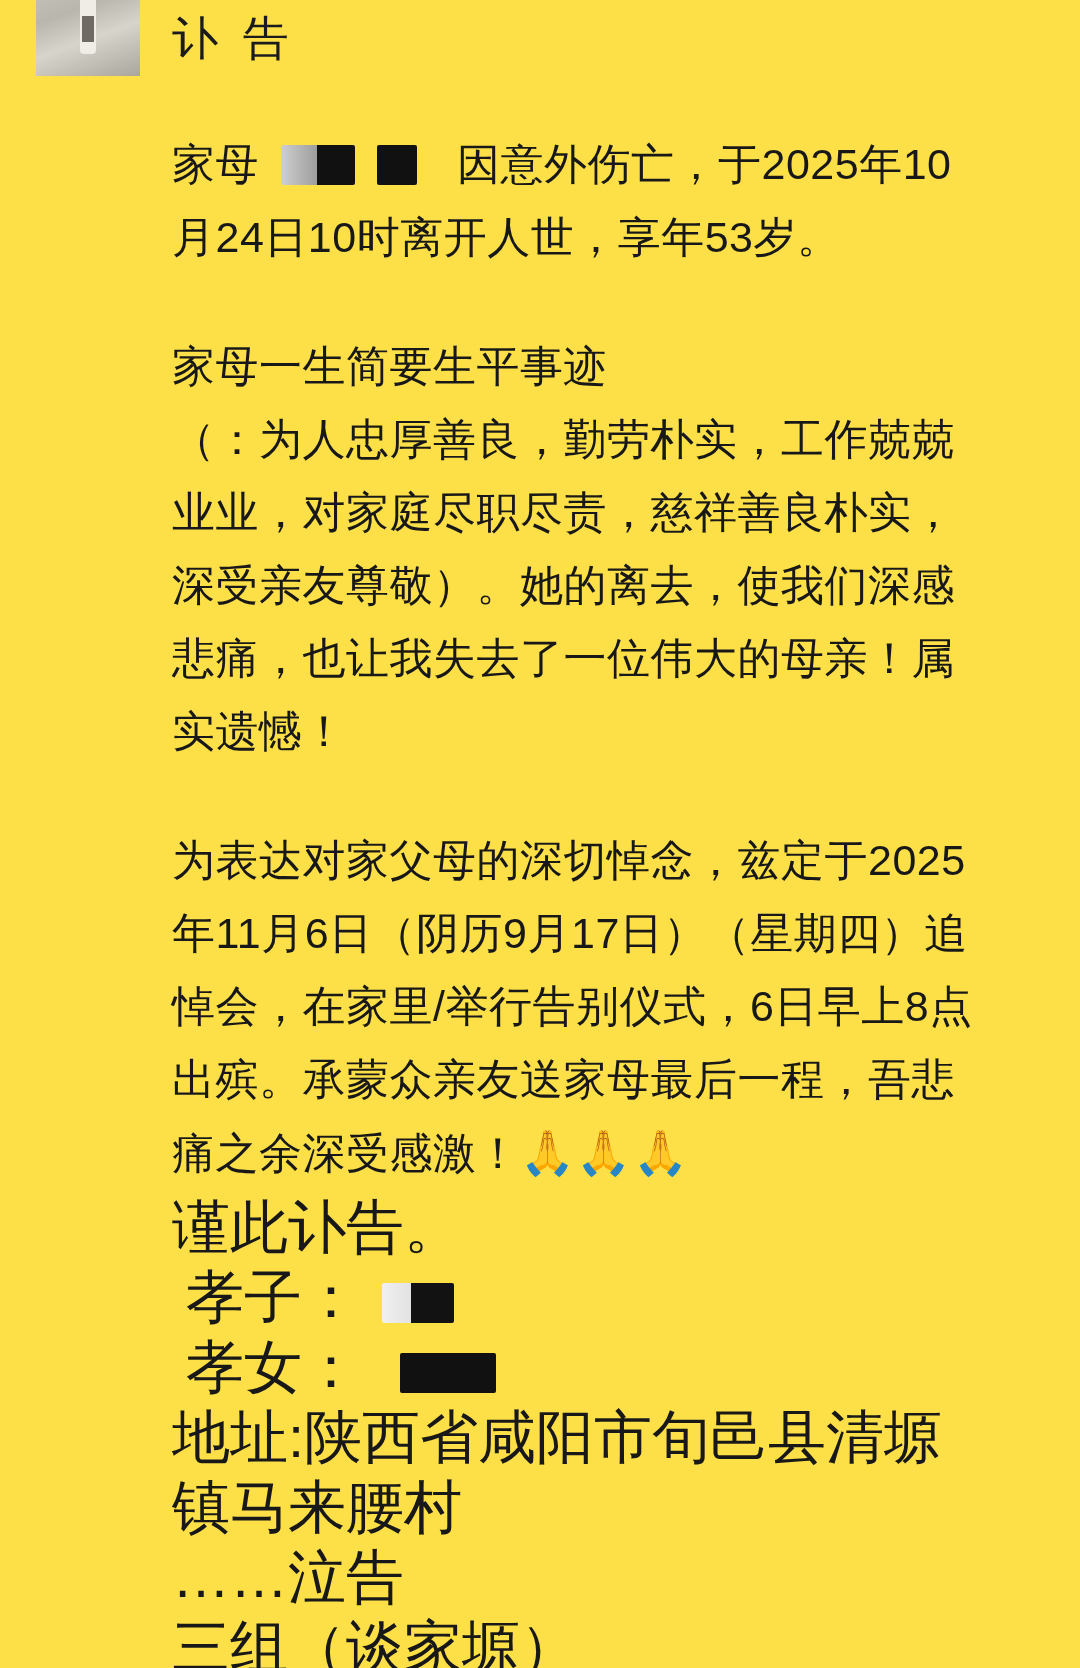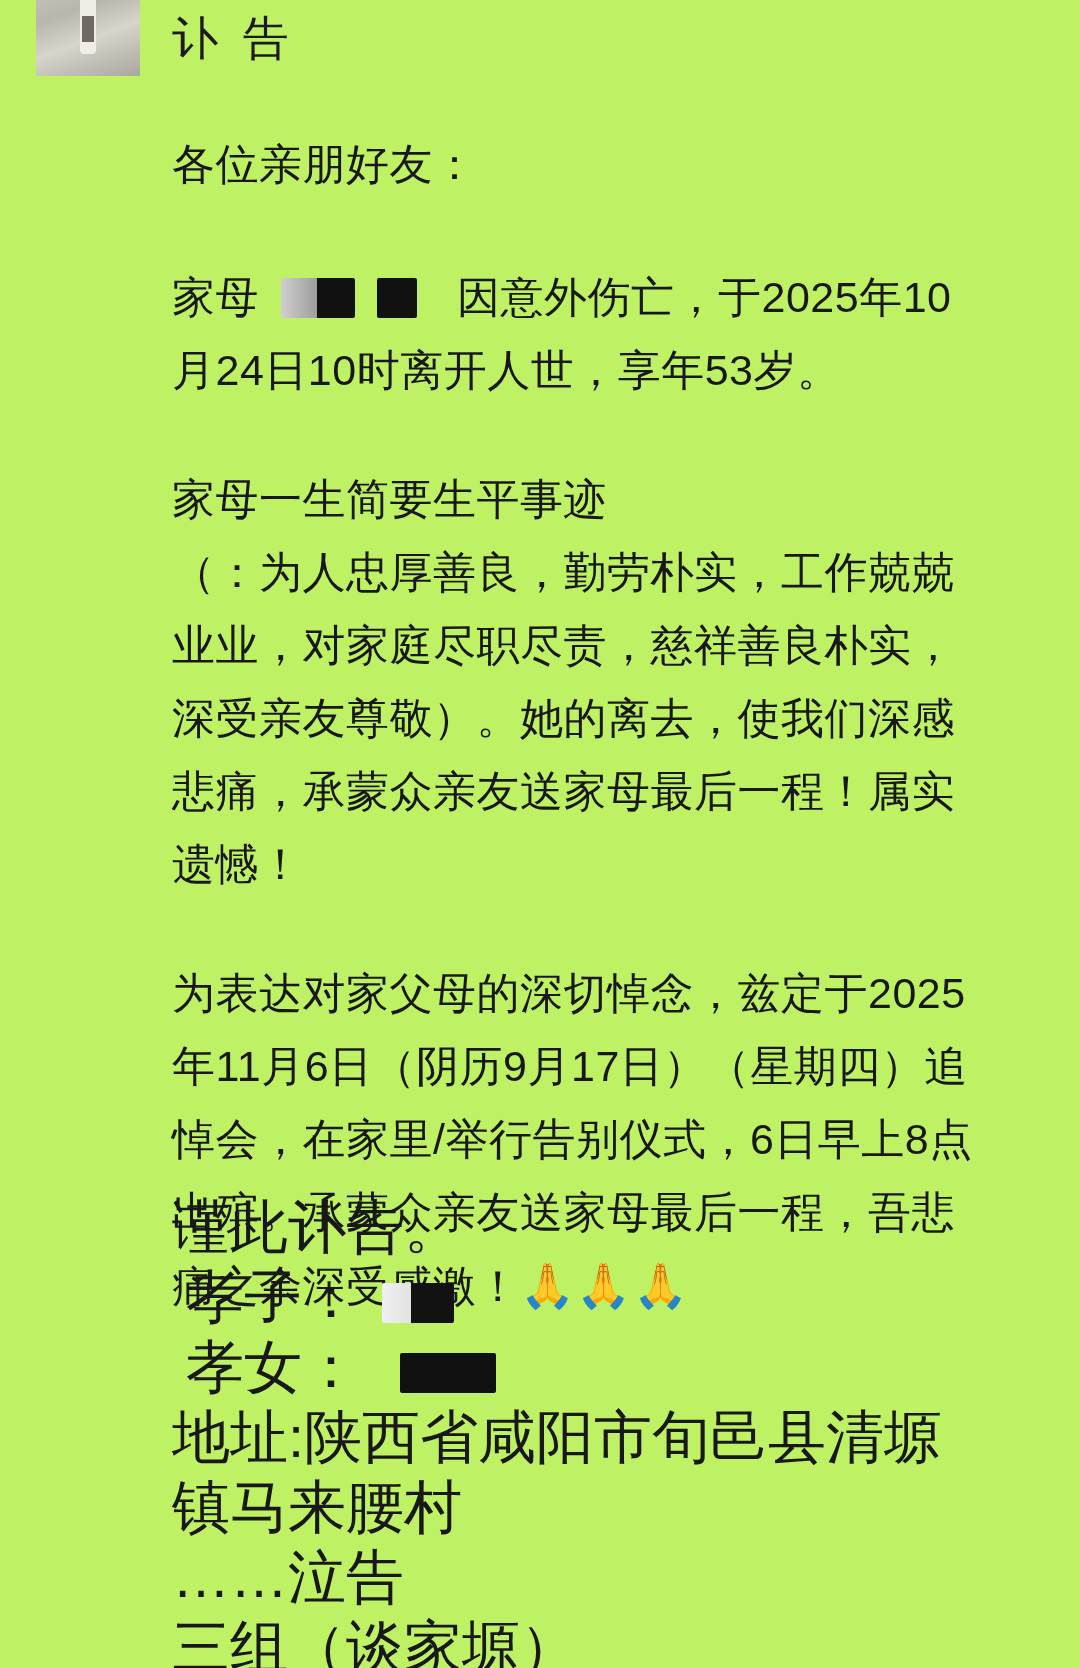--- a/index.html
+++ b/index.html
@@ -13,21 +13,21 @@
     font-family: "Liberation Sans", "DejaVu Sans", sans-serif;
     color: #181818;
     overflow: hidden;
     position: relative;
   }
 
   .page {
     width: 1080px;
     height: 1668px;
     position: relative;
-    background: #bef264;
+    background: #fde047;
   }
 
   
   .header-row {
     position: absolute;
     top: 0;
     left: 0;
     width: 1080px;
     height: 80px;
   }
@@ -147,31 +147,28 @@
   <div class="header-row">
     <div class="avatar-thumb">
       <div class="figure"></div>
       <div class="figure-dark"></div>
     </div>
     <div class="doc-title">讣 告</div>
   </div>
 
   <div class="body-text">
 
-    <p class="para" style="margin-bottom:60px;">
-      <span>各位亲朋好友：</span>
-    </p>
 
     <p class="para" style="margin-bottom:56px;">
       <span>家母</span><span class="gap-sm"></span><span class="redact grey r-w1"></span><span class="gap-sm"></span><span class="redact r-w2"></span><span class="gap-md"></span><span>因意外伤亡，于2025年10月24日10时离开人世，享年53岁。</span>
     </p>
 
     <p class="para" style="margin-bottom:56px;">
       <span class="line">家母一生简要生平事迹</span>
-      <span>（：为人忠厚善良，勤劳朴实，工作兢兢业业，对家庭尽职尽责，慈祥善良朴实，深受亲友尊敬）。她的离去，使我们深感悲痛，承蒙众亲友送家母最后一程！属实遗憾！</span>
+      <span>（：为人忠厚善良，勤劳朴实，工作兢兢业业，对家庭尽职尽责，慈祥善良朴实，深受亲友尊敬）。她的离去，使我们深感悲痛，也让我失去了一位伟大的母亲！属实遗憾！</span>
     </p>
 
     <p class="para tight">
       <span>为表达对家父母的深切悼念，兹定于2025年11月6日（阴历9月17日）（星期四）追悼会，在家里/举行告别仪式，6日早上8点出殡。承蒙众亲友送家母最后一程，吾悲痛之余深受感激！</span><span class="emoji">🙏🙏🙏</span>
     </p>
 
   </div>
 
   <div class="sig-block" style="top:1192px;">
     <div>谨此讣告。</div>

